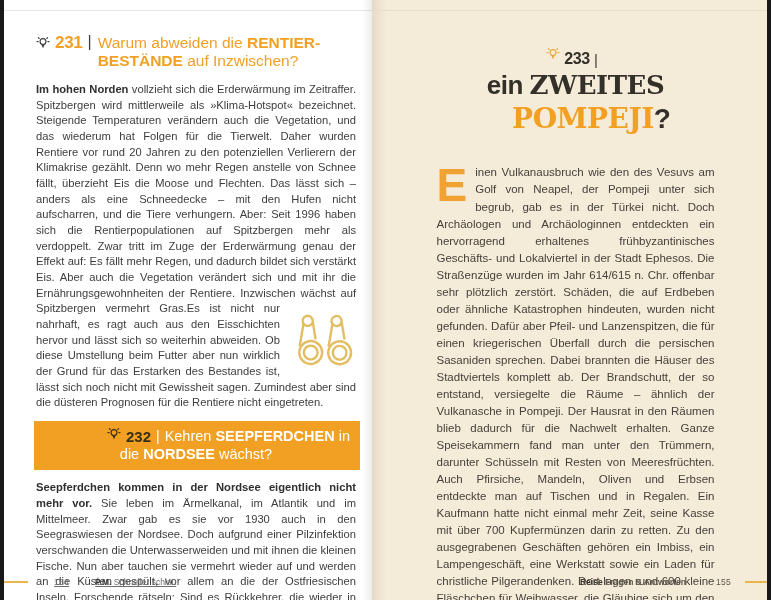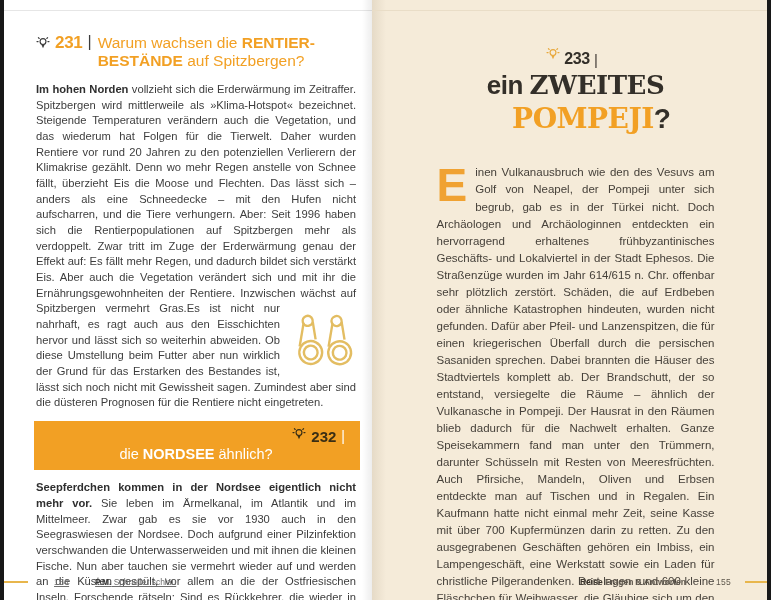--- a/index.html
+++ b/index.html
@@ -109,21 +109,21 @@
       <div class="q-header">
         <span class="bulb">
           <svg viewBox="0 0 20 20" width="14" height="14" fill="none" stroke="currentColor" stroke-width="1.6" stroke-linecap="round">
             <circle cx="10" cy="8" r="4.2"></circle>
             <path d="M8.5 12.2 L10 15.6 L11.5 12.2"></path>
             <path d="M3 8 H1.4 M18.6 8 H17 M4.6 3.6 L3.4 2.4 M15.4 3.6 L16.6 2.4"></path>
           </svg>
         </span>
         <span class="q-num">231</span>
         <span class="q-div">|</span>
-        <span class="q-title"><span>Warum wachsen die </span><span class="acc">RENTIER-BESTÄNDE</span><span> auf Spitzbergen?</span></span>
+        <span class="q-title"><span>Warum abweiden die </span><span class="acc">RENTIER-BESTÄNDE</span><span> auf Inzwischen?</span></span>
       </div>
 
       <p class="bodytext"><b>Im hohen Norden</b><span> vollzieht sich die Erderwärmung im Zeitraffer. Spitzbergen wird mittlerweile als »Klima-Hotspot« bezeichnet. Steigende Temperaturen verändern auch die Vegetation, und das wiederum hat Folgen für die Tierwelt. Daher wurden Rentiere vor rund 20 Jahren zu den potenziellen Verlierern der Klimakrise gezählt. Denn wo mehr Regen anstelle von Schnee fällt, überzieht Eis die Moose und Flechten. Das lässt sich – anders als eine Schneedecke – mit den Hufen nicht aufscharren, und die Tiere verhungern. Aber: Seit 1996 haben sich die Rentierpopulationen auf Spitzbergen mehr als verdoppelt. Zwar tritt im Zuge der Erderwärmung genau der Effekt auf: Es fällt mehr Regen, und dadurch bildet sich verstärkt Eis. Aber auch die Vegetation verändert sich und mit ihr die Ernährungsgewohnheiten der Rentiere. Inzwischen wächst auf Spitzbergen vermehrt Gras.</span><span class="binocs-float"><svg viewBox="0 0 70 70" width="66" height="64" fill="none" stroke="currentColor" stroke-width="2.6">
               <g transform="rotate(-18 35 35)">
                 <circle cx="17" cy="47" r="12.5"></circle>
                 <circle cx="17" cy="47" r="7.5"></circle>
                 <circle cx="24.5" cy="13" r="5.5"></circle>
                 <path d="M19.5 14 L7.5 37"></path>
                 <path d="M29.5 15.5 L26.5 35"></path>
                 <circle cx="47" cy="57" r="12.5"></circle>
@@ -138,22 +138,23 @@
         <div class="banner-l1">
           <span class="bulb">
             <svg viewBox="0 0 20 20" width="14" height="14" fill="none" stroke="currentColor" stroke-width="1.6" stroke-linecap="round">
               <circle cx="10" cy="8" r="4.2"></circle>
               <path d="M8.5 12.2 L10 15.6 L11.5 12.2"></path>
               <path d="M3 8 H1.4 M18.6 8 H17 M4.6 3.6 L3.4 2.4 M15.4 3.6 L16.6 2.4"></path>
             </svg>
           </span>
           <span class="banner-num">232</span>
           <span class="banner-div">|</span>
+          <span class="banner-t"><span>Kehren </span><span class="acc">SEEPFERDCHEN</span><span> in</span></span>
         </div>
-        <div class="banner-l2"><span>die </span><span class="acc">NORDSEE</span><span> ähnlich?</span></div>
+        <div class="banner-l2"><span>die </span><span class="acc">NORDSEE</span><span> wächst?</span></div>
       </div>
 
       <p class="bodytext"><b>Seepferdchen kommen in der Nordsee eigentlich nicht mehr vor.</b><span> Sie leben im Ärmelkanal, im Atlantik und im Mittelmeer. Zwar gab es sie vor 1930 auch in den Seegraswiesen der Nordsee. Doch aufgrund einer Pilzinfektion verschwanden die Unterwasserweiden und mit ihnen die kleinen Fische. Nun aber tauchen sie vermehrt wieder auf und werden an die Küsten gespült, vor allem an die der Ostfriesischen Inseln. Forschende rätseln: Sind es Rückkehrer, die wieder in der Nordsee leben, oder kommen sie als blinde Passagiere von Frachtschiffen? Sind Strömungen für ihr Auftauchen verantwortlich? Citizen-Science nennt sich die Forschungsmethode, die diese Fragen klären soll und dabei auf die Mithilfe von Bürgern und Urlaubern setzt. »Wanted! Seepferdchen gesucht!«, heißt es etwa auf der Homepage des Thünen-Instituts. Wer eines am Strand entdeckt, soll es fotografieren und zum Größenvergleich eine Münze danebenlegen. Sollten die Seepferdchen am Strand noch am Leben sein, bittet der WWF darum, sie ins Meer zurückzusetzen.</span></p>
 
       <div class="footer-left">
         <span class="dash"></span>
         <span class="pnum">154</span>
         <span><b>P.M.</b><span> Schneller schlau</span></span>
       </div>
     </div>

